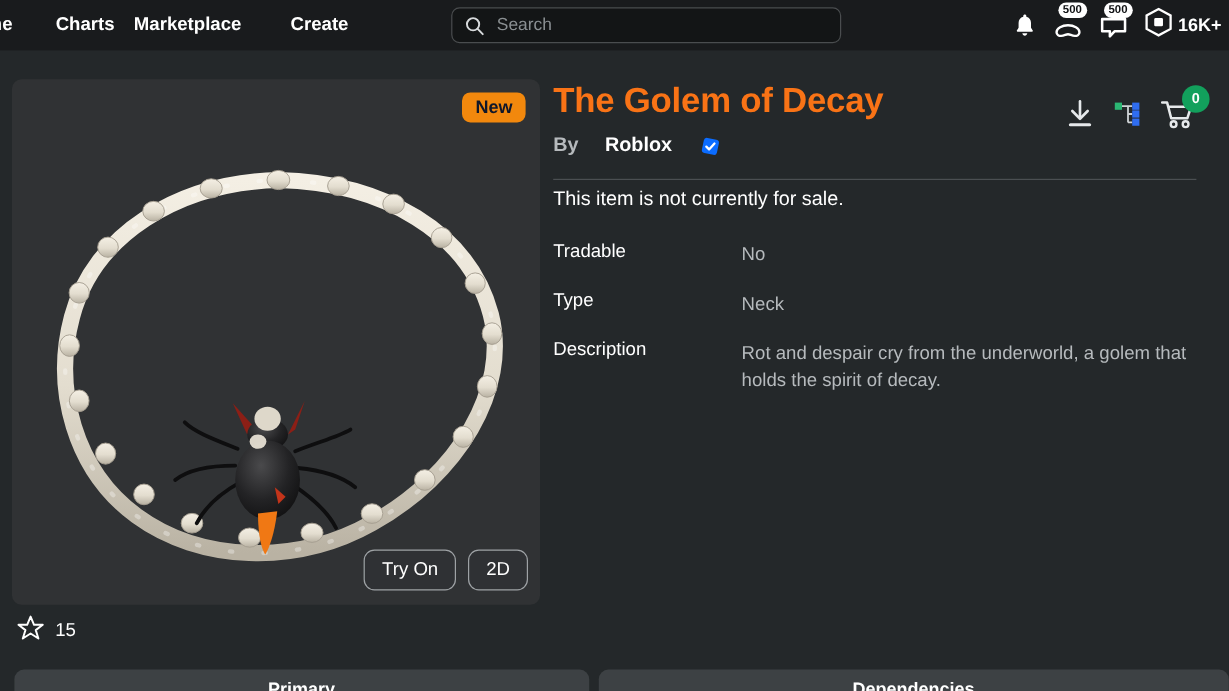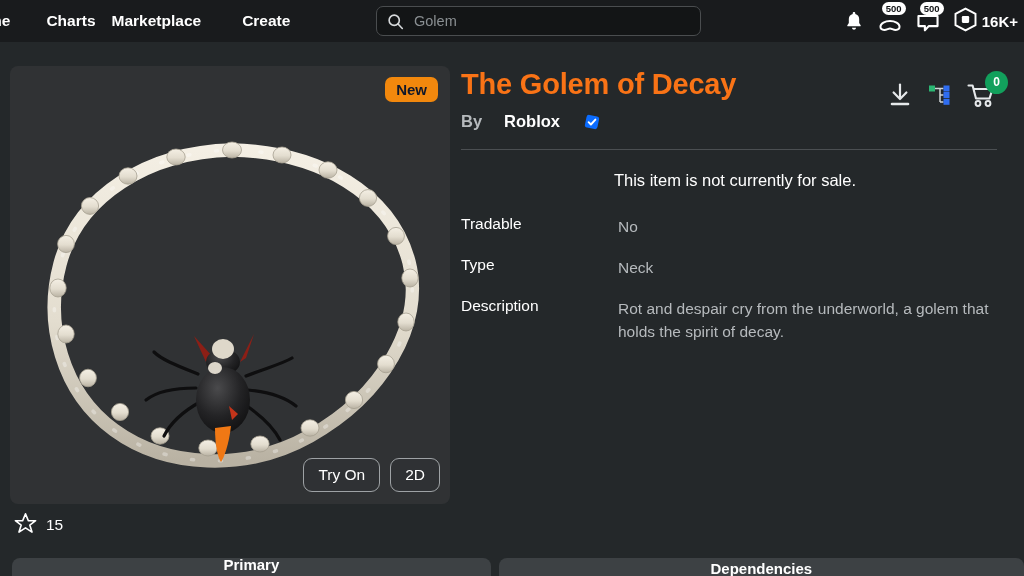--- a/index.html
+++ b/index.html
@@ -122,21 +122,21 @@
   .creator-row {
     display: flex; align-items: center; gap: 22px;
     margin-top: 10px;
   }
   .by-label { color: #b6babd; font-size: 16.5px; font-weight: 700; }
   .creator-name { color: #ffffff; font-size: 16.5px; font-weight: 700; cursor: pointer; }
   .divider {
     margin-top: 18px; width: 536px; height: 1px; background: #4b4f52;
   }
   .sale-status {
-    margin-top: 21px; color: #ffffff; font-size: 16.5px; text-align: center;
+    margin-top: 7px; color: #ffffff; font-size: 16.5px;
   }
   .attr-list { margin-top: 25px; }
   .attr-row { display: flex; margin-bottom: 18px; }
   .attr-key {
     width: 157px; flex: 0 0 157px;
     color: #ffffff; font-size: 15.5px;
   }
   .attr-val {
     color: #b6babd; font-size: 15.5px;
     line-height: 23px; max-width: 382px;
@@ -144,24 +144,24 @@
 
   
   .bottom-panels {
     position: absolute; left: 0; top: 558px;
     width: 1024px; height: 18px;
     display: flex;
   }
   .bp {
     background: #3d4144; height: 18px;
     display: flex; justify-content: center;
-    padding-top: 0;
+    padding-top: 10px;
   }
   .bp-primary { margin-left: 12px; width: 492px; border-radius: 8px 8px 0 0; }
-  .bp-deps { margin-left: 8px; width: 540px; border-radius: 8px 8px 0 0; align-items: flex-end; }
+  .bp-deps { margin-left: 8px; width: 540px; border-radius: 8px 8px 0 0; }
   .bp-title {
     color: #ffffff; font-size: 15px; font-weight: 700;
     line-height: 14px;
   }
 </style>
 </head>
 <body>
 
 <div class="navbar">
   <div class="nav-links">
@@ -171,21 +171,21 @@
     <span class="nav-link create">Create</span>
   </div>
 
   <div class="search-wrap">
     <span class="search-icon">
       <svg width="17" height="17" viewBox="0 0 20 20">
         <circle cx="8.5" cy="8.5" r="6" fill="none" stroke="#d7dadc" stroke-width="1.9"></circle>
         <line x1="13" y1="13" x2="18" y2="18.2" stroke="#d7dadc" stroke-width="1.9" stroke-linecap="round"></line>
       </svg>
     </span>
-    <span class="search-text">Golem</span>
+    <span class="search-text">Search</span>
   </div>
 
   <div class="nav-right">
     <div class="nav-ico" style="width:30px;height:30px;">
       <svg width="20" height="22" viewBox="0 0 22 24">
         <path d="M11 2.2c-.8 0-1.4.6-1.4 1.3v.7C6.9 4.8 5.3 7 5.3 9.9v4.4l-1.6 2.5c-.3.5.05 1.1.6 1.1h13.4c.55 0 .9-.6.6-1.1l-1.6-2.5V9.9c0-2.9-1.6-5.1-4.3-5.7v-.7c0-.7-.6-1.3-1.4-1.3z" fill="#ffffff"></path>
         <path d="M8.7 19.4c.25 1.3 1.2 2.2 2.3 2.2s2.05-.9 2.3-2.2z" fill="#ffffff"></path>
       </svg>
     </div>
 

